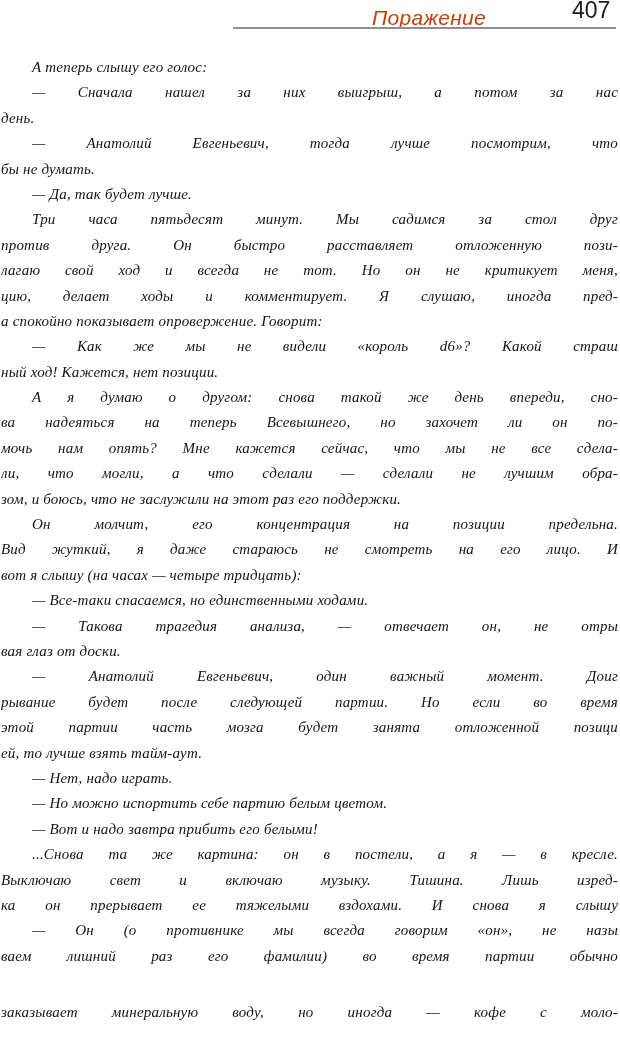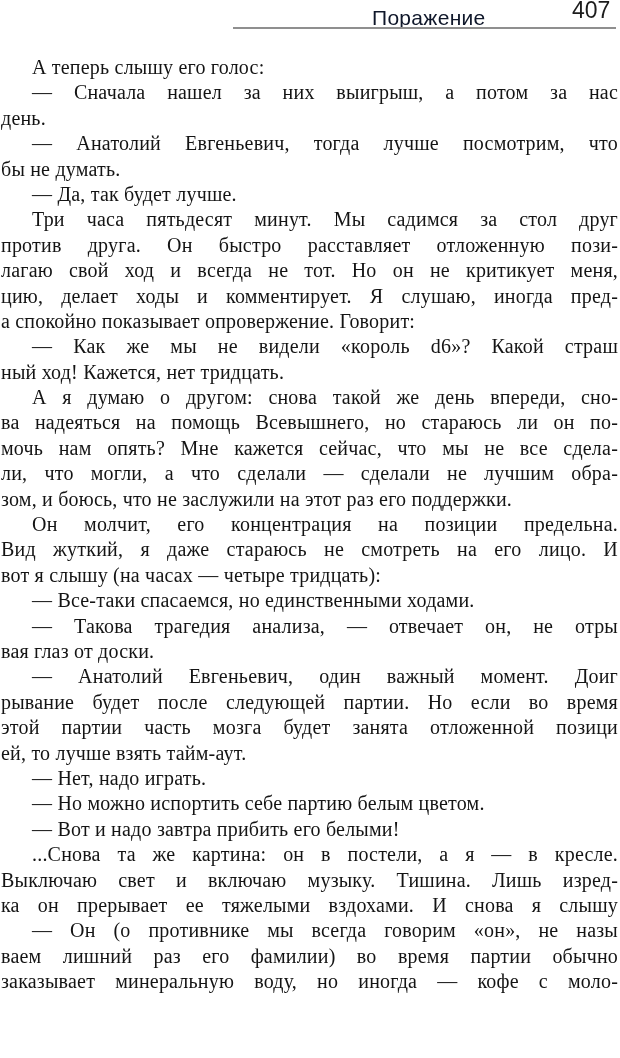--- a/index.html
+++ b/index.html
@@ -20,23 +20,24 @@
   .running-header {
     position: absolute;
     top: 0; left: 0; right: 0;
     height: 32px;
   }
   .chapter-title {
     position: absolute;
     left: 372px;
     top: 6px;
     font-family: "Liberation Sans", "DejaVu Sans", sans-serif;
+    font-style: italic;
     font-size: 21px;
     letter-spacing: 0.3px;
-    color: #0f172a;
+    color: #c2410c;
     white-space: nowrap;
   }
   .page-number {
     position: absolute;
     left: 572px;
     top: -3px;
     font-family: "Liberation Sans", "DejaVu Sans", sans-serif;
     font-size: 23px;
     color: #1c1c1c;
     white-space: nowrap;
@@ -54,35 +55,37 @@
     position: absolute;
     top: 55px;
     left: 1px;
     width: 617px;
   }
   .paragraph {
     margin: 0;
     padding: 0;
   }
   .line {
-    font-size: 20px;
+    font-size: 15px;
     line-height: 25.4px;
     letter-spacing: 0.2px;
     text-align: justify;
     text-align-last: justify;
     text-justify: inter-word;
     white-space: normal;
     overflow: hidden;
     height: 25.4px;
+    font-style: italic;
   }
   .line.last {
     text-align-last: left;
   }
   .line.last.fill {
     text-align-last: justify;
+    margin-top: 31px;
   }
   .line.first {
     text-indent: 31px;
   }
 </style>
 </head>
 <body>
 
 <div class="page">
 
@@ -109,25 +112,25 @@
       </div>
       <div class="paragraph">
         <div class="line first">Три часа пятьдесят минут. Мы садимся за стол друг</div>
         <div class="line">против друга. Он быстро расставляет отложенную пози-</div>
         <div class="line">лагаю свой ход и всегда не тот. Но он не критикует меня,</div>
         <div class="line">цию, делает ходы и комментирует. Я слушаю, иногда пред-</div>
         <div class="line last">а спокойно показывает опровержение. Говорит:</div>
       </div>
       <div class="paragraph">
         <div class="line first">— Как же мы не видели «король d6»? Какой страш</div>
-        <div class="line last">ный ход! Кажется, нет тридцать.</div>
+        <div class="line last">ный ход! Кажется, нет позиции.</div>
       </div>
       <div class="paragraph">
         <div class="line first">А я думаю о другом: снова такой же день впереди, сно-</div>
-        <div class="line">ва надеяться на помощь Всевышнего, но стараюсь ли он по-</div>
+        <div class="line">ва надеяться на теперь Всевышнего, но захочет ли он по-</div>
         <div class="line">мочь нам опять? Мне кажется сейчас, что мы не все сдела-</div>
         <div class="line">ли, что могли, а что сделали — сделали не лучшим обра-</div>
         <div class="line last">зом, и боюсь, что не заслужили на этот раз его поддержки.</div>
       </div>
       <div class="paragraph">
         <div class="line first">Он молчит, его концентрация на позиции предельна.</div>
         <div class="line">Вид жуткий, я даже стараюсь не смотреть на его лицо. И</div>
         <div class="line last">вот я слышу (на часах — четыре тридцать):</div>
       </div>
       <div class="paragraph">

